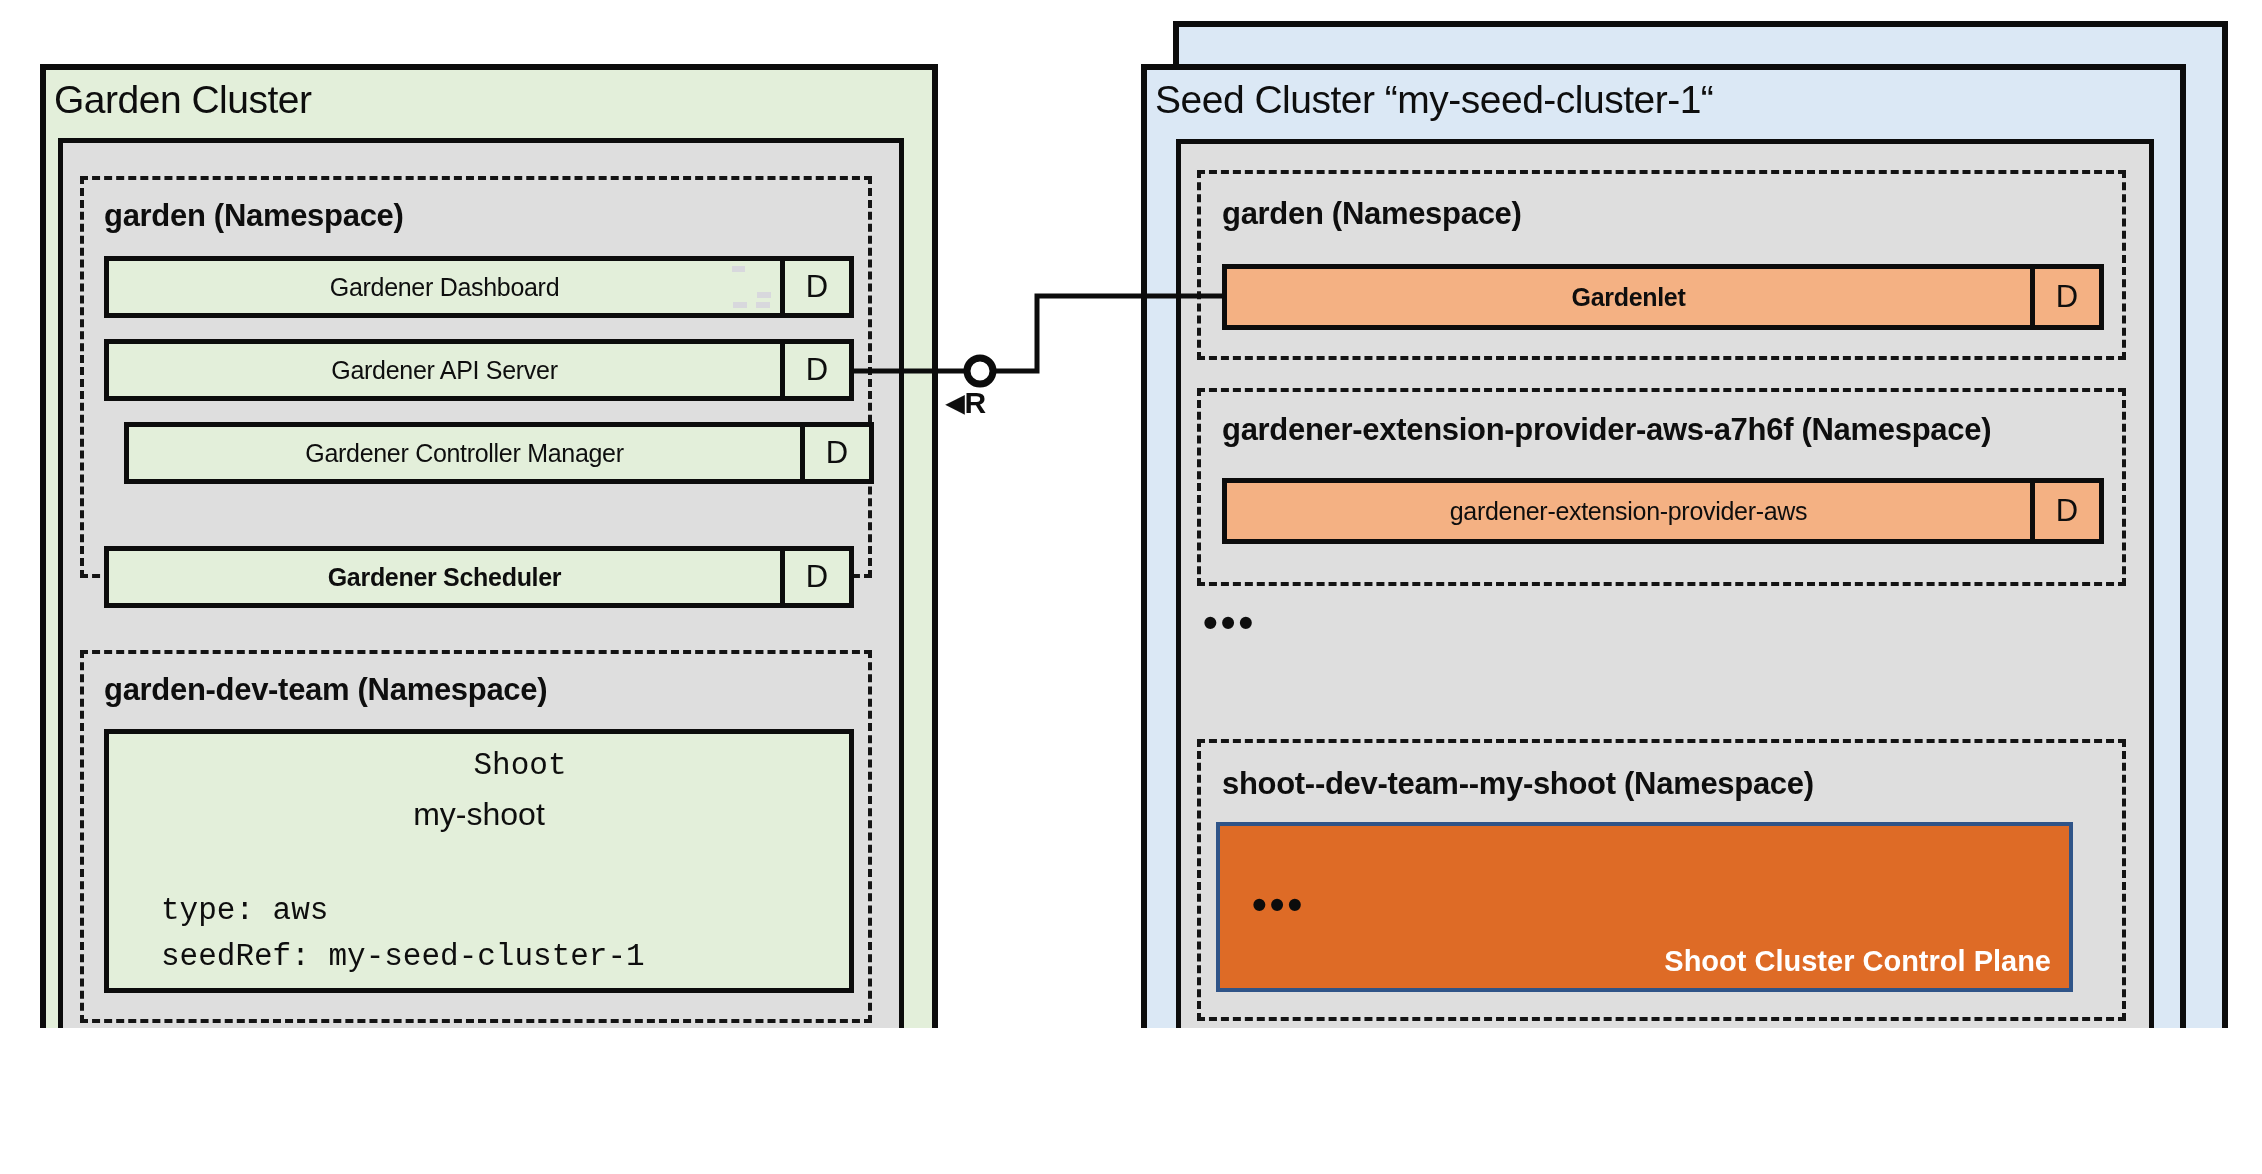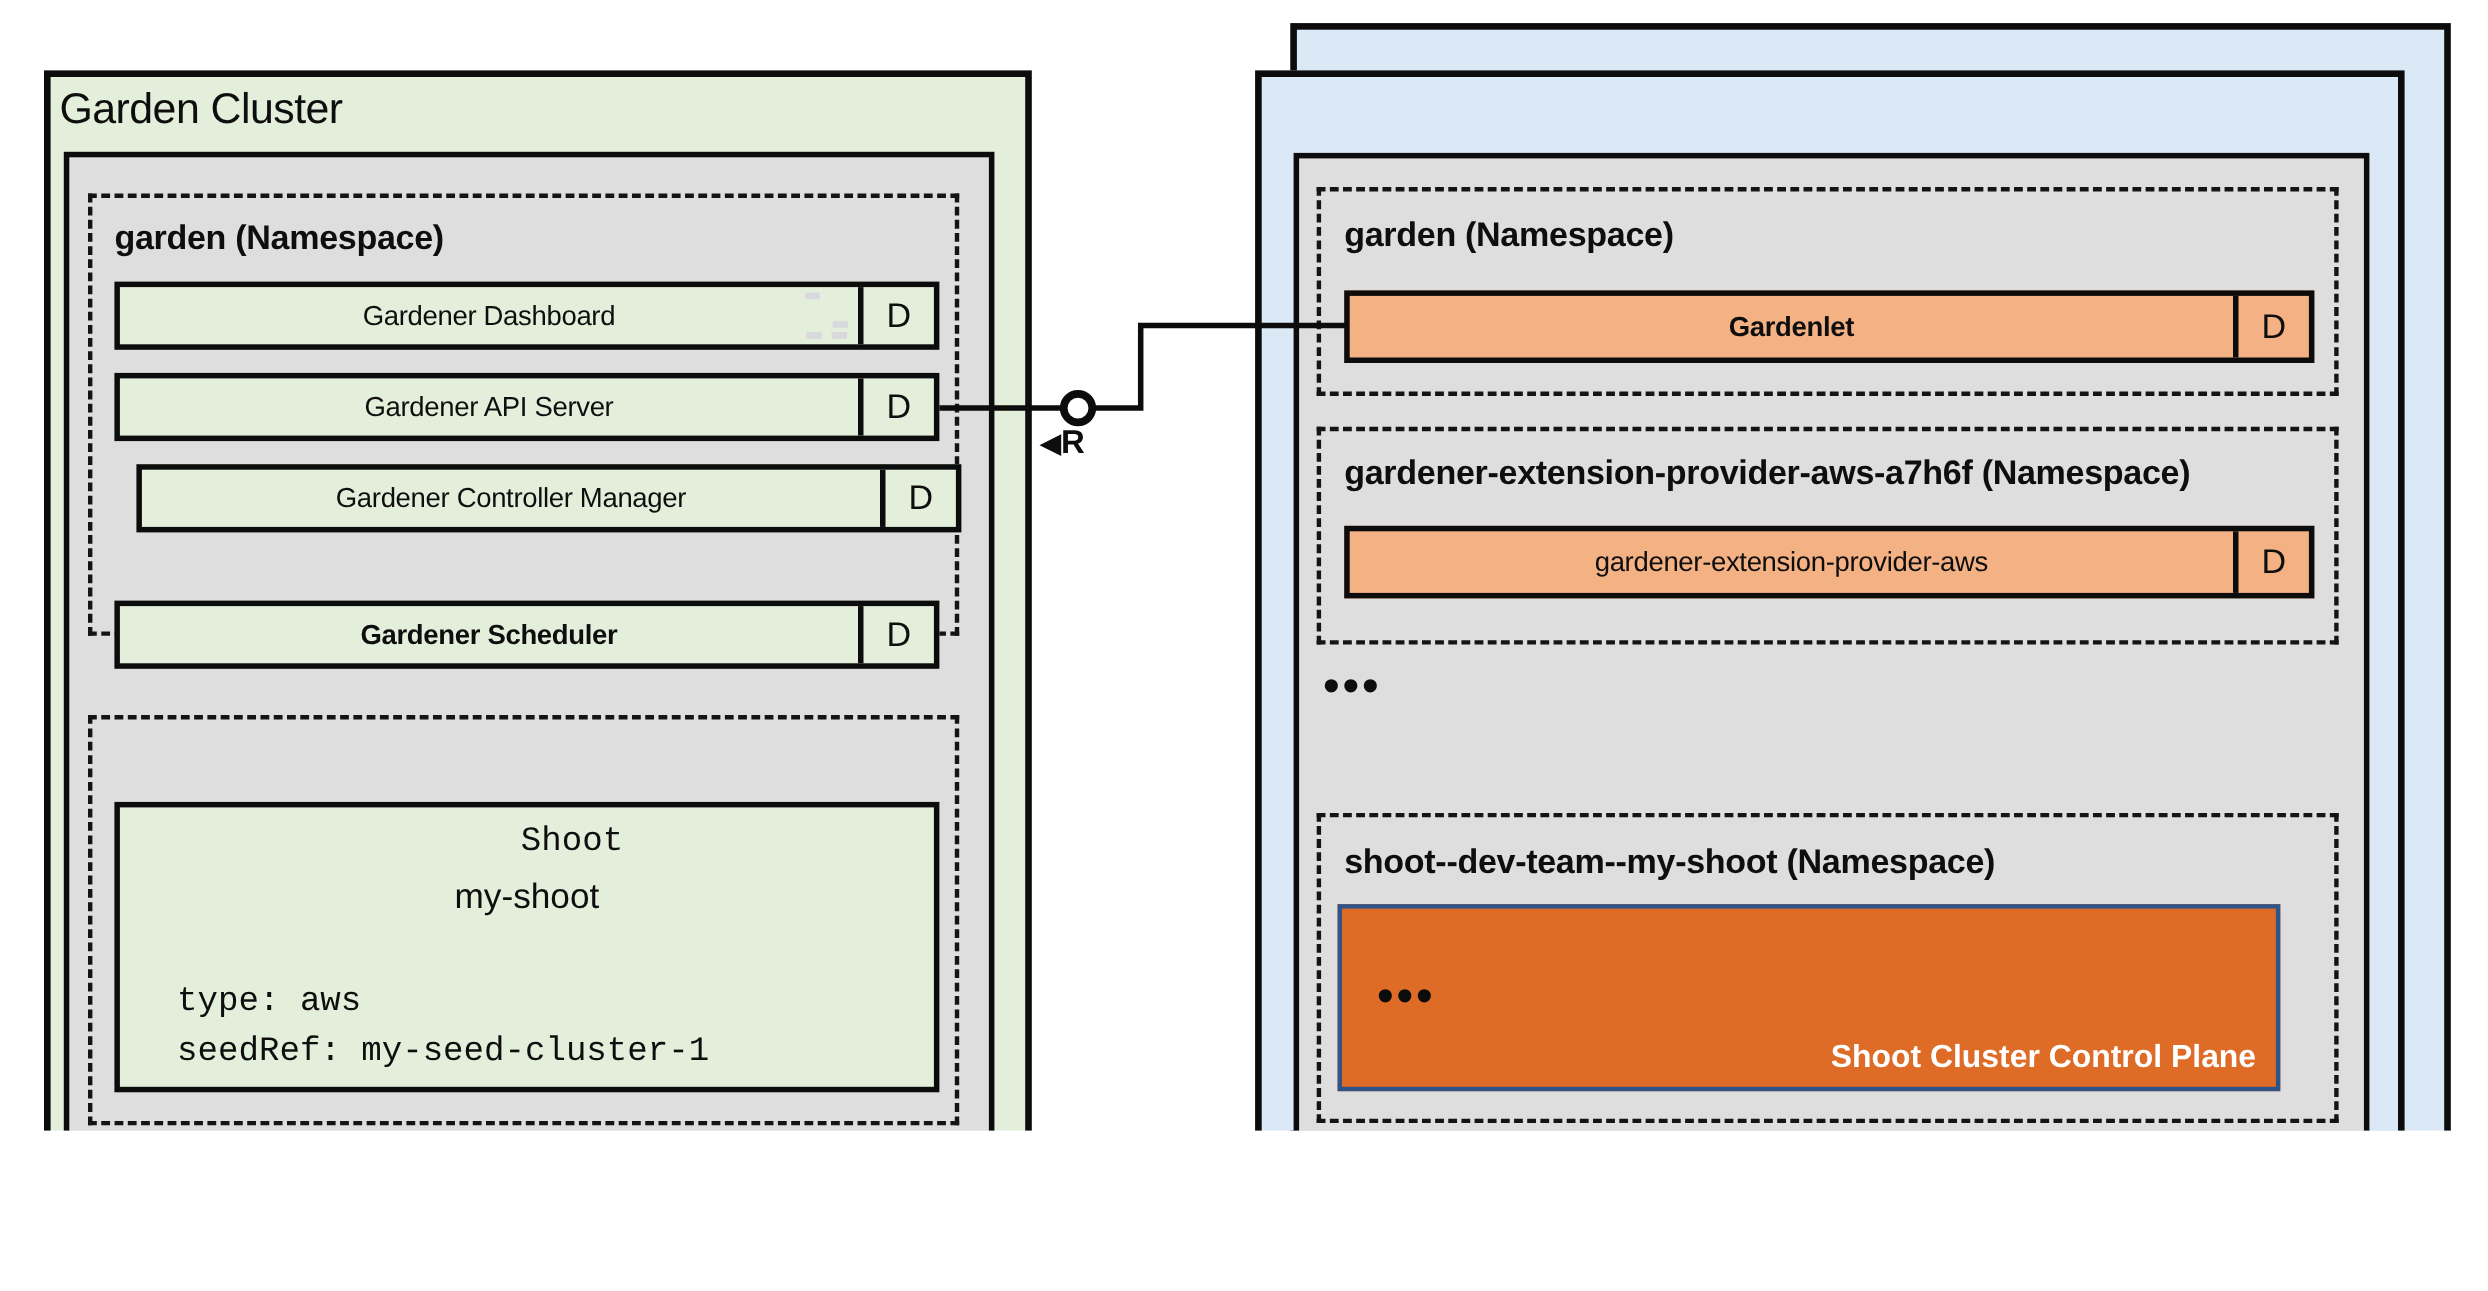--- a/index.html
+++ b/index.html
@@ -58,32 +58,34 @@
     <div class="lbl bold">Gardener Scheduler</div>
     <div class="dcell">D</div>
   </div>
 
   <div class="abs ghost" style="left:732px;top:266px;width:13px;height:6px;"></div>
   <div class="abs ghost" style="left:757px;top:292px;width:14px;height:6px;"></div>
   <div class="abs ghost" style="left:733px;top:302px;width:14px;height:6px;"></div>
   <div class="abs ghost" style="left:756px;top:302px;width:14px;height:6px;"></div>
 
   <div class="abs dashed" style="left:80px;top:650px;width:792px;height:373px;"></div>
+  <div class="abs ns-label" style="left:104px;top:672px;">garden-dev-team (Namespace)</div>
 
   <div class="abs green solid5" style="left:104px;top:729px;width:750px;height:264px;"></div>
   <div class="abs mono" style="left:104px;top:748px;width:750px;text-align:center;">Shoot</div>
   <div class="abs" style="left:104px;top:796px;width:750px;text-align:center;font-size:32px;font-weight:500;">my-shoot</div>
   <div class="abs mono" style="left:120px;top:893px;">type: aws</div>
   <div class="abs mono" style="left:120px;top:939px;">seedRef: my-seed-cluster-1</div>
 
   <div class="abs dots" style="left:104px;top:1050px;">•••</div>
 
   <div class="abs blue solid" style="left:1173px;top:21px;width:1055px;height:1075px;"></div>
   <div class="abs blue solid" style="left:1141px;top:64px;width:1045px;height:1078px;"></div>
 
+  <div class="abs cluster-title" style="left:1155px;top:78px;">Seed Cluster “my-seed-cluster-1“</div>
 
   <div class="abs gray solid5" style="left:1176px;top:139px;width:978px;height:975px;"></div>
 
   <div class="abs dashed" style="left:1197px;top:170px;width:929px;height:190px;"></div>
   <div class="abs ns-label" style="left:1222px;top:196px;">garden (Namespace)</div>
 
   <div class="abs row orange-row" style="left:1222px;top:264px;width:882px;height:66px;">
     <div class="lbl bold">Gardenlet</div>
     <div class="dcell">D</div>
   </div>

